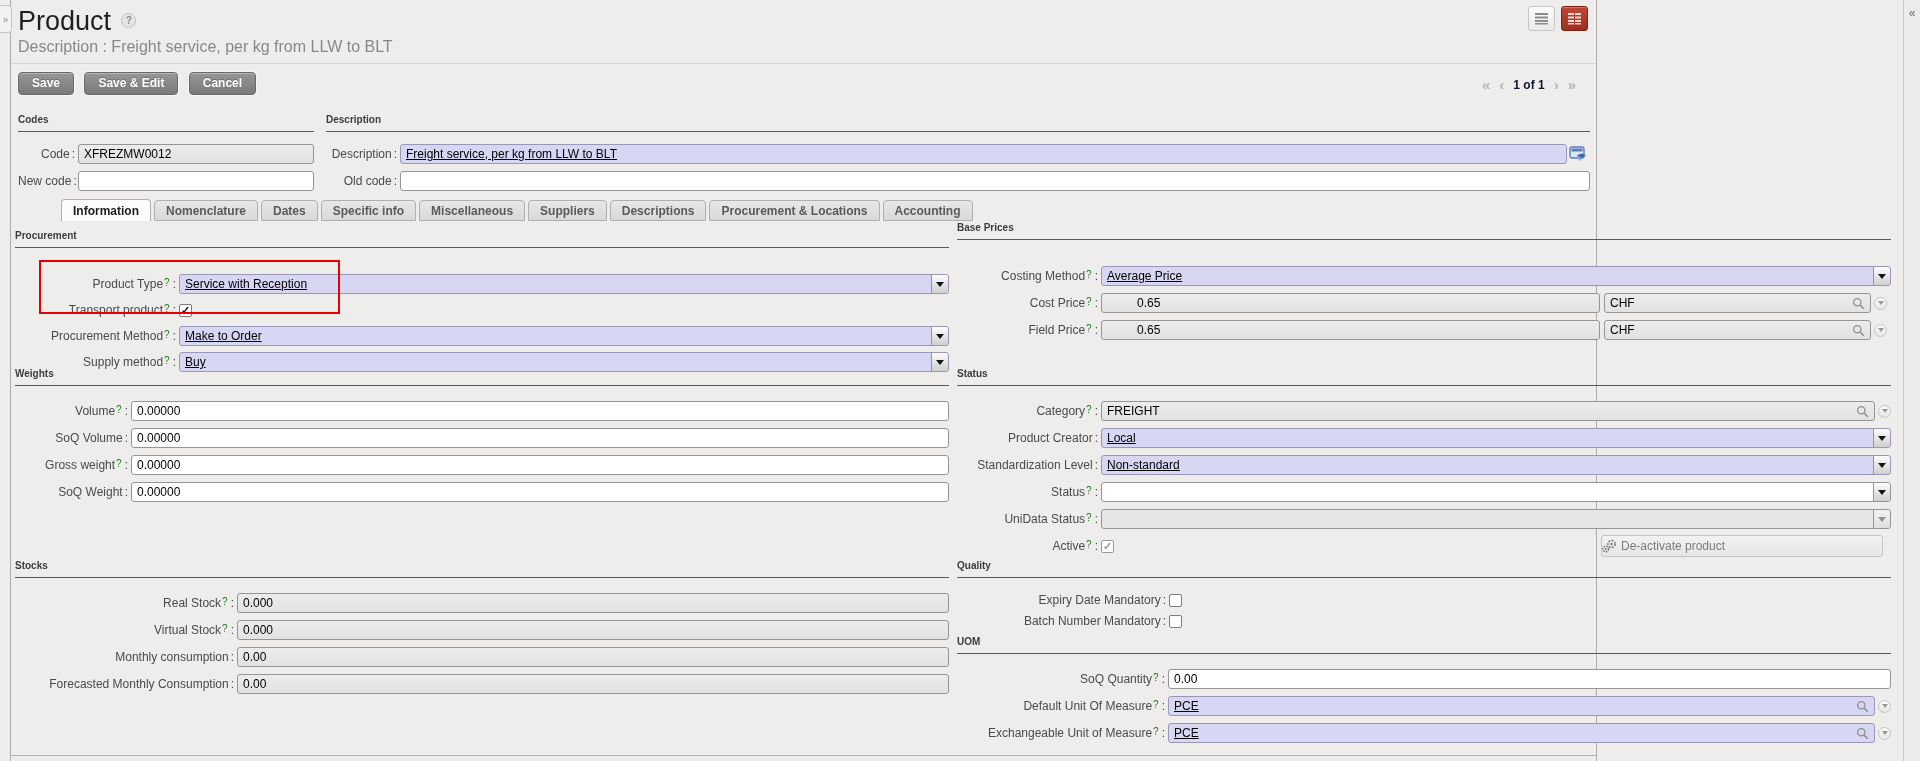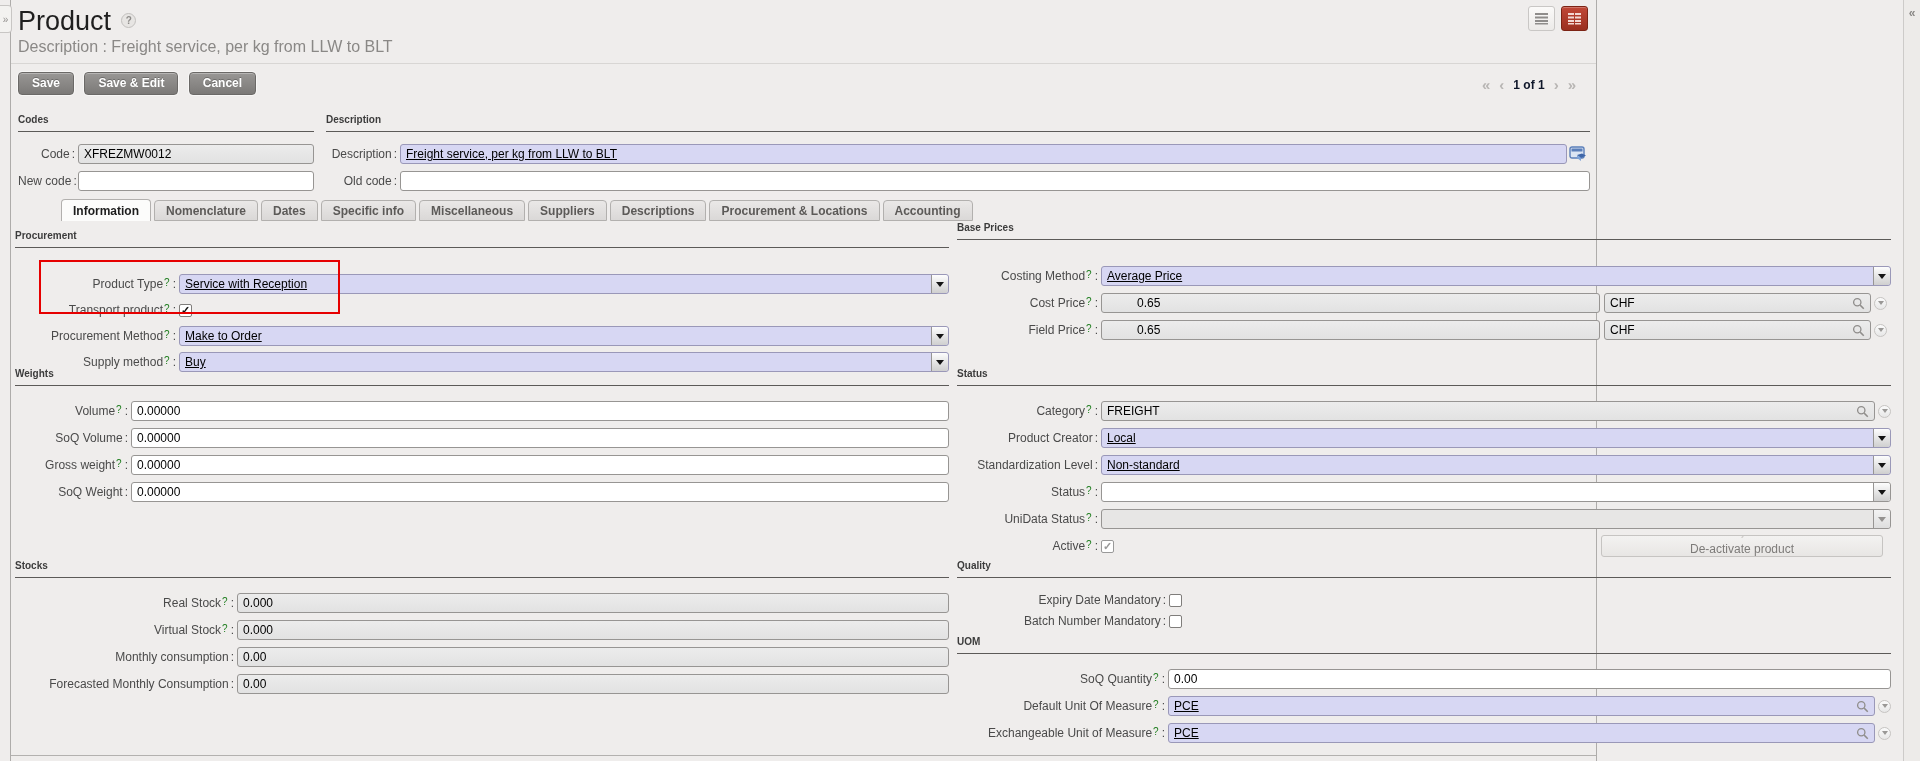--- a/index.html
+++ b/index.html
@@ -118,21 +118,21 @@
   #g-quality .flabel { width:212px; }
   #g-uom    .flabel { width:211px; }
   #g-quality .frow { height:14px; margin-bottom:7px; }
   #g-status { height:200px; }
   .price-val { width:499px; flex:none;padding-left:35px; }
   .curr-box { width:267px; flex:none; margin-left:4px; }
   .deact-btn {
     position:absolute; right:8px; top:167px; width:282px; height:22px;
     background:linear-gradient(#f3f2f1,#e8e6e4); border:1px solid #c6c4c2; border-radius:3px;
     display:flex; align-items:center; justify-content:flex-start; gap:4px;
-    color:#7d7b79; font-size:12px;flex-direction:column;
+    color:#7d7b79; font-size:12px;
   }
   .annotation-box {
     position:absolute; left:28px; top:40px; width:301px; height:54px;
     border:2px solid #e60000; z-index:10; pointer-events:none;
   }
 </style>
 </head>
 <body>
 
 <div class="left-expander">»</div>

